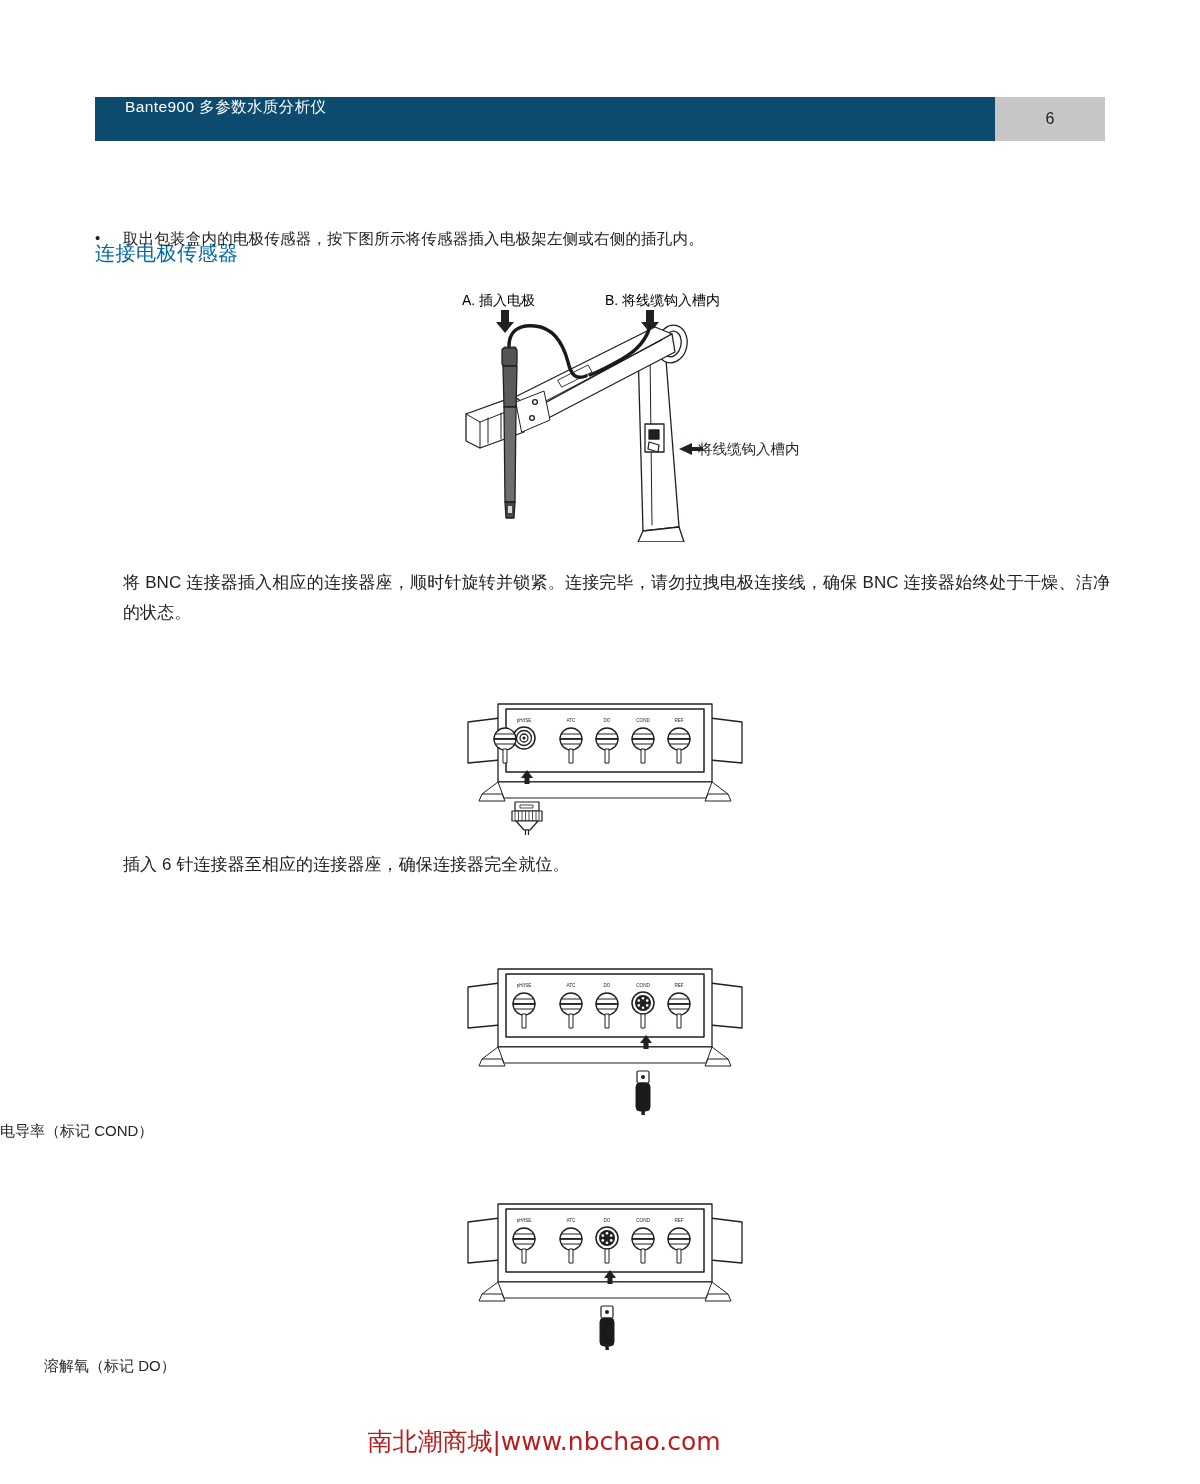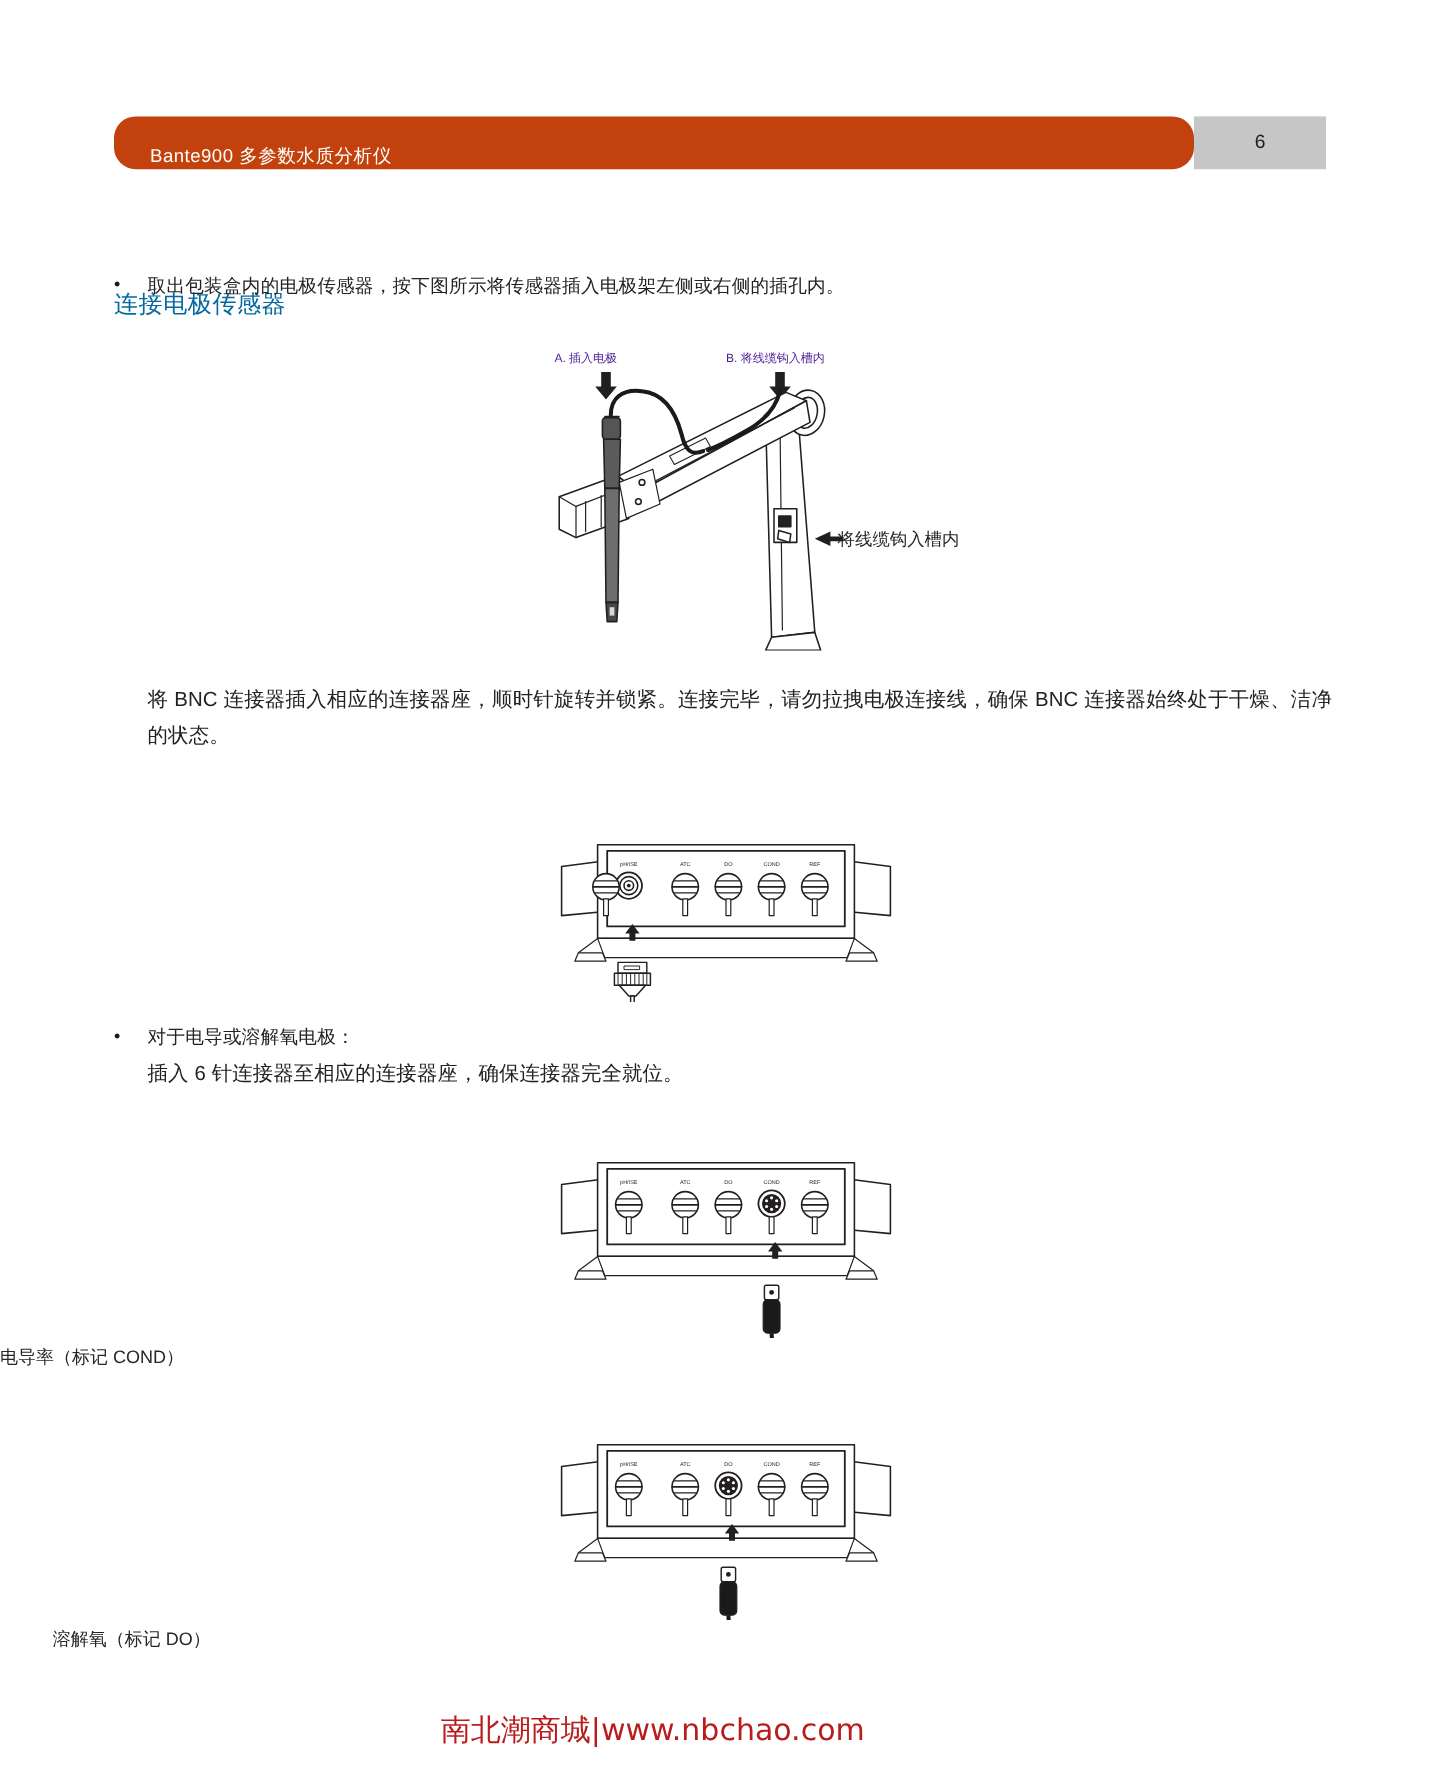--- a/index.html
+++ b/index.html
@@ -20,26 +20,25 @@
   .header {
     position: absolute;
     left: 95px;
     top: 97px;
     width: 1010px;
     height: 44px;
     display: flex;
   }
   .header-bar {
     flex: 1 1 auto;
-    background: #c2410c;
+    background: #0c4a6e;
     display: flex;
-    align-items: flex-end;
+    align-items: flex-start;
     padding-left: 30px;
     box-sizing: border-box;
-    border-radius: 18px;
   }
   .header-title {
     color: #ffffff;
     font-size: 15.5px;
     letter-spacing: 0.4px;
     font-family: "Liberation Sans", "DejaVu Sans", sans-serif;
   }
   .header-page {
     width: 110px;
     background: #c6c6c6;
@@ -104,22 +103,22 @@
   
   .fig-holder {
     position: absolute;
     left: 440px;
     top: 292px;
     width: 430px;
     height: 250px;
   }
   .fig-label-a, .fig-label-b {
     position: absolute;
-    font-size: 10px;
-    color: #4c1d95;
+    font-size: 14px;
+    color: #000000;
     white-space: nowrap;
   }
   .fig-label-a { left: 22px; top: 0px; }
   .fig-label-b { left: 165px; top: 0px; }
   .hook-label {
     position: absolute;
     left: 258px;
     top: 148px;
     font-size: 14.5px;
     color: #262626;
@@ -327,24 +326,20 @@
       <text x="111" y="32">ATC</text>
       <text x="147" y="32">DO</text>
       <text x="183" y="32">COND</text>
       <text x="219" y="32">REF</text>
       <text x="219" y="32"></text>
     </g>
   </svg>
 </div>
 
 <div class="bullet-block" id="bullet3">
-  <div class="bullet-row">
-    <span class="bullet-dot"></span>
-    <span class="bullet-text">对于电导或溶解氧电极：</span>
-  </div>
   <div class="bullet-sub">插入 6 针连接器至相应的连接器座，确保连接器完全就位。</div>
 </div>
 
 <div class="fig-panel" id="fig-cond">
   <svg width="290" height="160" viewBox="0 0 290 160">
     <g fill="none" stroke="#231f20" stroke-width="1.3" stroke-linejoin="round">
       <path d="M8 32 L40 28 L40 70 L8 73 Z" fill="#ffffff"></path>
       <path d="M250 28 L282 32 L282 73 L250 70 Z" fill="#ffffff"></path>
       <path d="M38 14 L252 14 L252 92 L38 92 Z" fill="#ffffff"></path>
       <rect x="46" y="19" width="198" height="63" fill="#ffffff" stroke-width="1.5"></rect>

